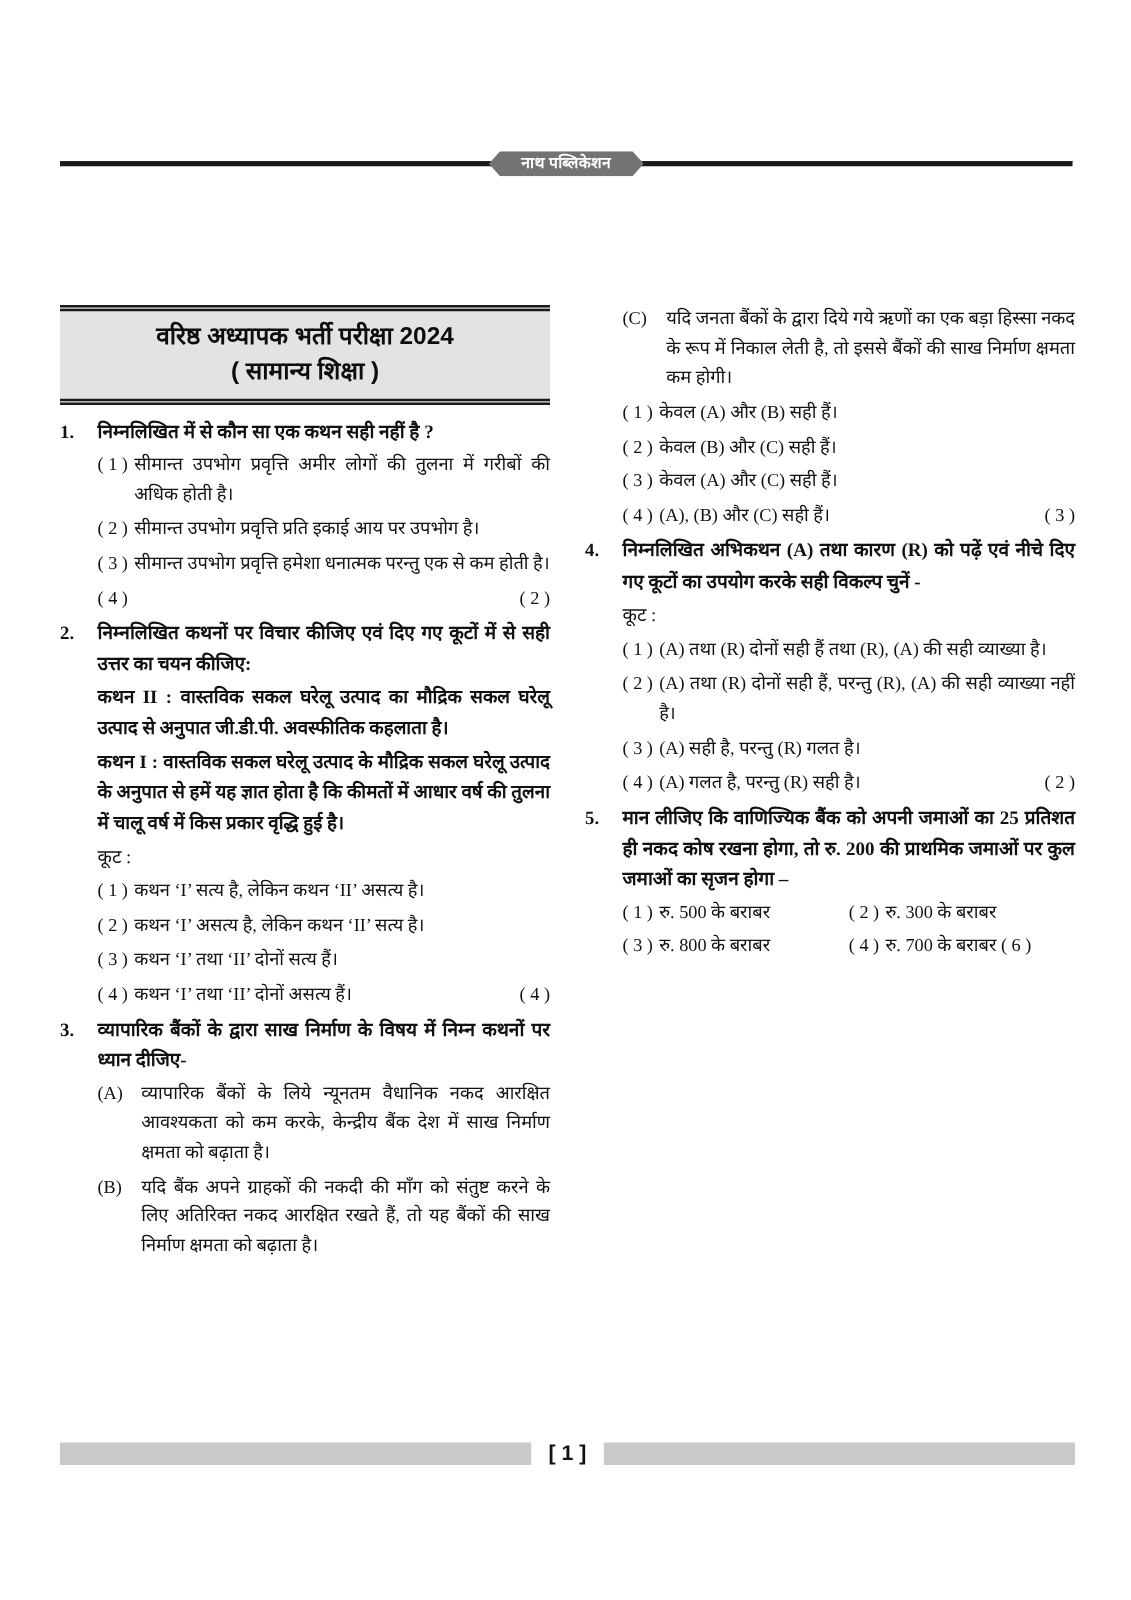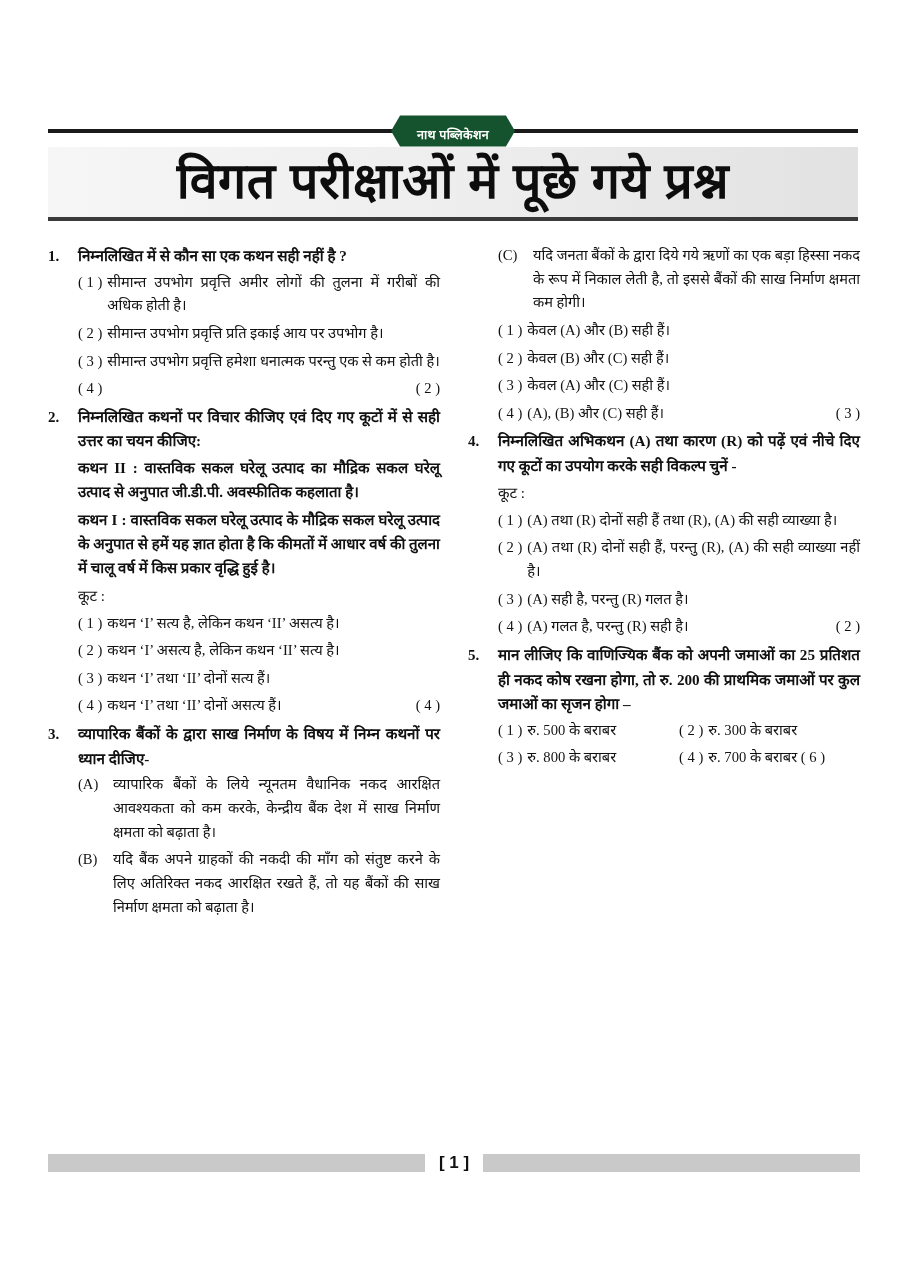--- a/index.html
+++ b/index.html
@@ -41,26 +41,26 @@
     position: absolute;
     left: 0; right: 0;
     top: 11px;
     height: 3px;
     background: #1a1a1a;
     border-top: 1px solid #1a1a1a;
   }
   .ribbon {
     position: relative;
     z-index: 2;
-    background: #14532d;
+    background: #737373;
     color: #ffffff;
     font-weight: bold;
     font-size: 12.5px;
     letter-spacing: 0.3px;
-    padding: 14px 26px 4px 26px;
+    padding: 3px 26px 4px 26px;
     line-height: 1.05;
     clip-path: polygon(0% 50%, 9px 0%, calc(100% - 9px) 0%, 100% 50%, calc(100% - 9px) 100%, 9px 100%);
     white-space: nowrap;
   }
 
   .title-band {
     margin-top: 3px;
     background: linear-gradient(to right, #f6f6f6 0%, #ededed 55%, #e2e2e2 100%);
     border-bottom: 4px solid #3a3a3a;
     text-align: center;
@@ -211,29 +211,30 @@
 </head>
 <body>
 
 <div class="page">
 
   <div class="masthead">
     <div class="ribbon-row">
       <div class="ribbon-rule"></div>
       <div class="ribbon">नाथ पब्लिकेशन</div>
     </div>
-    <div class="title-band">
-      <div class="big-title">विगत परीक्षाओं में पूछे गये प्रश्न</div>
-    </div>
   </div>
 
   <div class="columns">
 
     <div class="col col-left">
 
+      <div class="exam-box">
+        <div class="line">वरिष्ठ अध्यापक भर्ती परीक्षा 2024</div>
+        <div class="line">( सामान्य शिक्षा )</div>
+      </div>
 
       <div class="q">
         <div class="q-head">
           <span class="q-num">1.</span>
           <span class="q-text">निम्नलिखित में से कौन सा एक कथन सही नहीं है ?</span>
         </div>
         <div class="opt">
           <span class="opt-label">( 1 )</span>
           <span class="opt-text">सीमान्त उपभोग प्रवृत्ति अमीर लोगों की तुलना में गरीबों की अधिक होती है।</span>
         </div>

